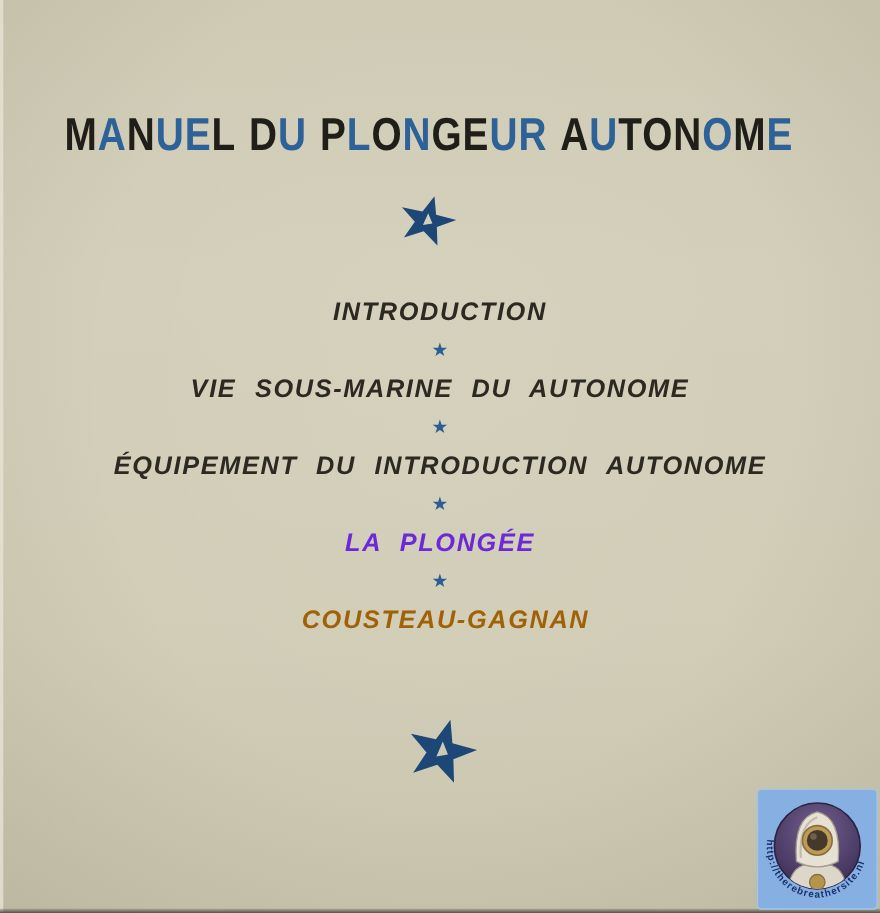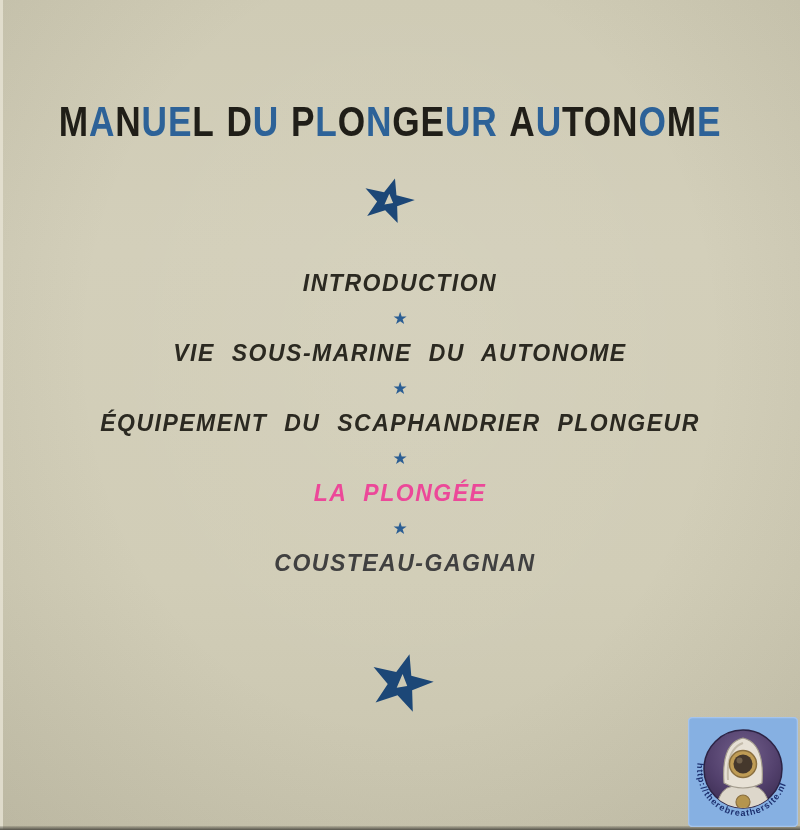--- a/index.html
+++ b/index.html
@@ -71,25 +71,25 @@
 
 <svg class="star-top" viewBox="0 0 100 100" preserveAspectRatio="none">
   <path fill-rule="evenodd" d="M60.9 11.4 L43.9 36.1 L14.8 29.1 L33 52.9 L17.4 78.4 L45.6 68.4 L65.1 91.2 L64.3 61.3 L91.9 49.8 L63.2 41.3 Z M52 39 L44.5 58 L58 55.5 Z" fill="#1c4777"></path>
 </svg>
 
 <div class="toc">
     <div class="toc-entry" style="color: rgb(43, 41, 33);">INTRODUCTION</div>
     <div class="toc-sep" style="color: rgb(43, 94, 148);">★</div>
     <div class="toc-entry" style="color: rgb(43, 41, 33);">VIE SOUS-MARINE DU AUTONOME</div>
     <div class="toc-sep" style="color: rgb(43, 94, 148);">★</div>
-    <div class="toc-entry" style="color: rgb(43, 41, 33);">ÉQUIPEMENT DU SCAPHANDRIER PLONGEUR</div>
+    <div class="toc-entry" style="color: rgb(43, 41, 33);">ÉQUIPEMENT DU INTRODUCTION AUTONOME</div>
     <div class="toc-sep" style="color: rgb(43, 94, 148);">★</div>
-    <div class="toc-entry" style="color: #ec4899;">LA PLONGÉE</div>
+    <div class="toc-entry" style="color: #6d28d9;">LA PLONGÉE</div>
     <div class="toc-sep" style="color: rgb(43, 94, 148);">★</div>
-    <div class="toc-entry" style="color: #404040; padding-left: 10px;">COUSTEAU-GAGNAN</div>
+    <div class="toc-entry" style="color: #a16207; padding-left: 10px;">COUSTEAU-GAGNAN</div>
   </div>
 
 <svg class="star-bottom" viewBox="0 0 100 100" preserveAspectRatio="none">
   <path fill-rule="evenodd" d="M60.9 11.4 L43.9 36.1 L14.8 29.1 L33 52.9 L17.4 78.4 L45.6 68.4 L65.1 91.2 L64.3 61.3 L91.9 49.8 L63.2 41.3 Z M52 39 L44.5 58 L58 55.5 Z" fill="#1c4777"></path>
 </svg>
 
 <svg class="watermark" viewBox="0 0 110 110">
   <defs>
     <radialGradient id="wm-circle-grad" cx="50%" cy="32%" r="75%">
       <stop offset="0%" stop-color="#73608c"></stop>

